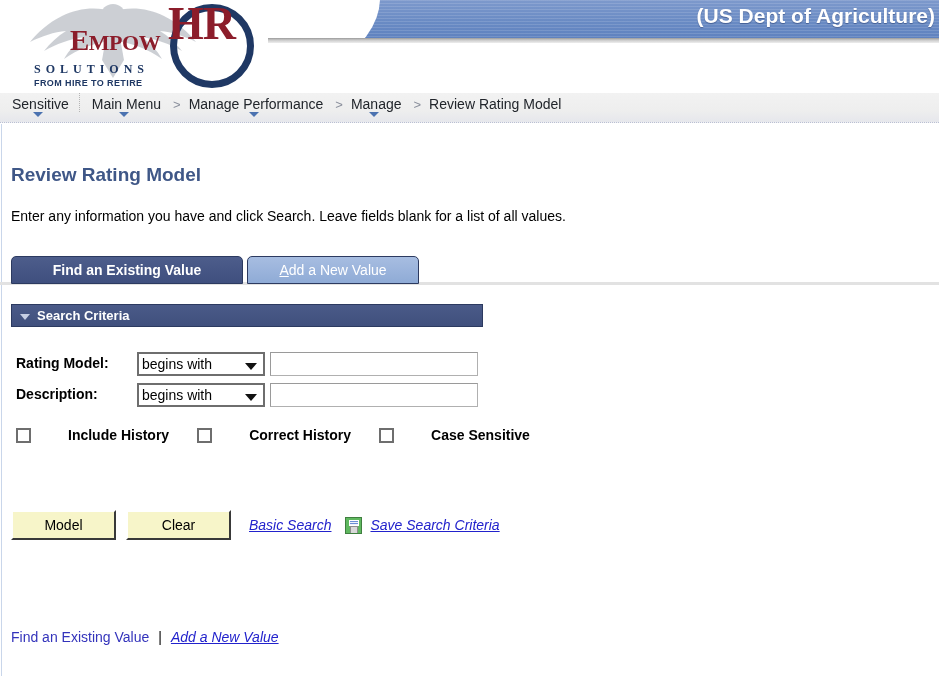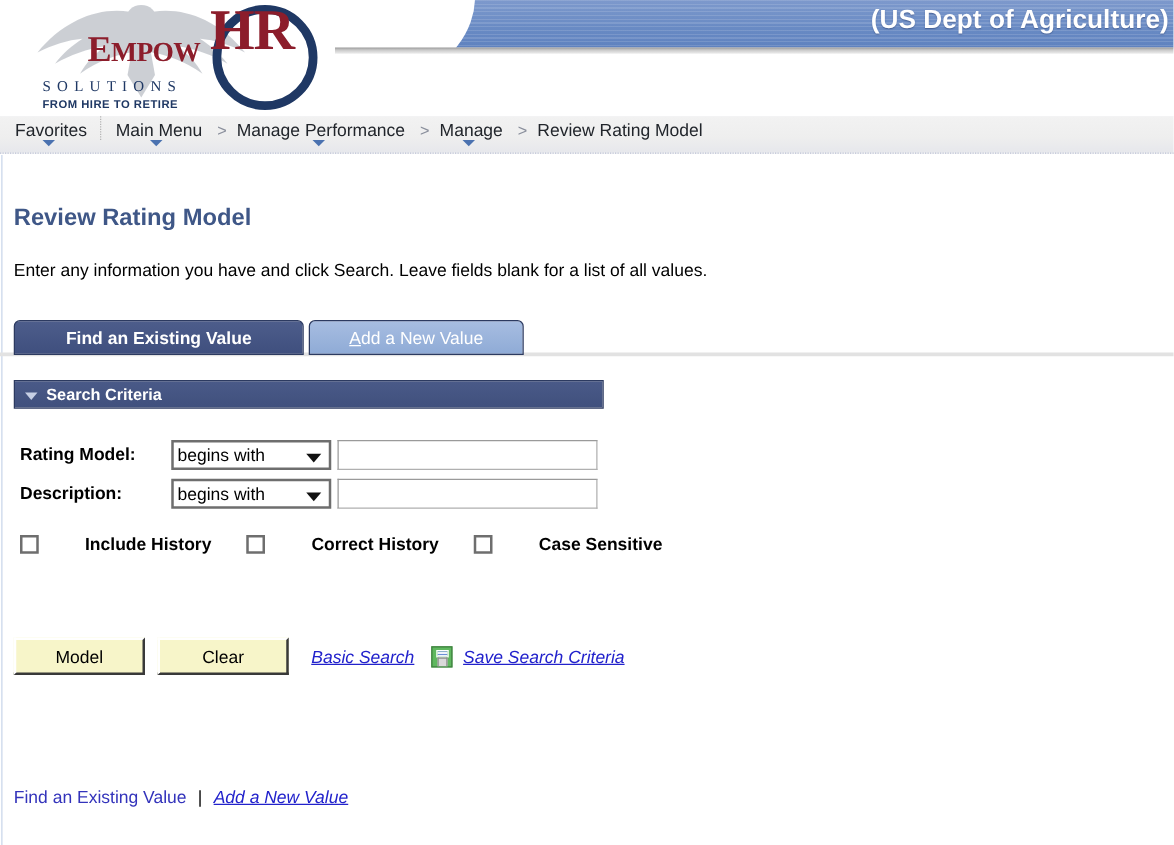--- a/index.html
+++ b/index.html
@@ -108,21 +108,21 @@
     font-weight: bold;
     color: #8c1d2b;
     line-height: 1;
     letter-spacing: -1px;
   }
   .logo-solutions {
     position: absolute;
     left: 12px; top: 62px;
     font-family: "Liberation Serif", serif;
     font-size: 12px;
-    font-weight: normal;
+    font-weight: bold;
     color: #1f3864;
     letter-spacing: 5px;
   }
   .logo-tagline {
     position: absolute;
     left: 12px; top: 78px;
     font-family: "Liberation Sans", sans-serif;
     font-size: 9px;
     font-weight: bold;
     color: #1f3864;
@@ -457,21 +457,21 @@
     <div class="logo-empow"><span>E</span><span class="sm">MPOW</span></div>
     <div class="logo-hr">HR</div>
     <div class="logo-solutions">SOLUTIONS</div>
     <div class="logo-tagline">FROM HIRE TO RETIRE</div>
   </div>
 </div>
 
 <div id="navbar">
   <div class="nav-inner">
     <div class="nav-item sep-right">
-      <span>Favorites</span>
+      <span>Sensitive</span>
       <span class="nav-caret"></span>
     </div>
     <div class="nav-item">
       <span>Main Menu</span>
       <span class="nav-caret"></span>
     </div>
     <div class="nav-arrow">&gt;</div>
     <div class="nav-item">
       <span>Manage Performance</span>
       <span class="nav-caret"></span>

